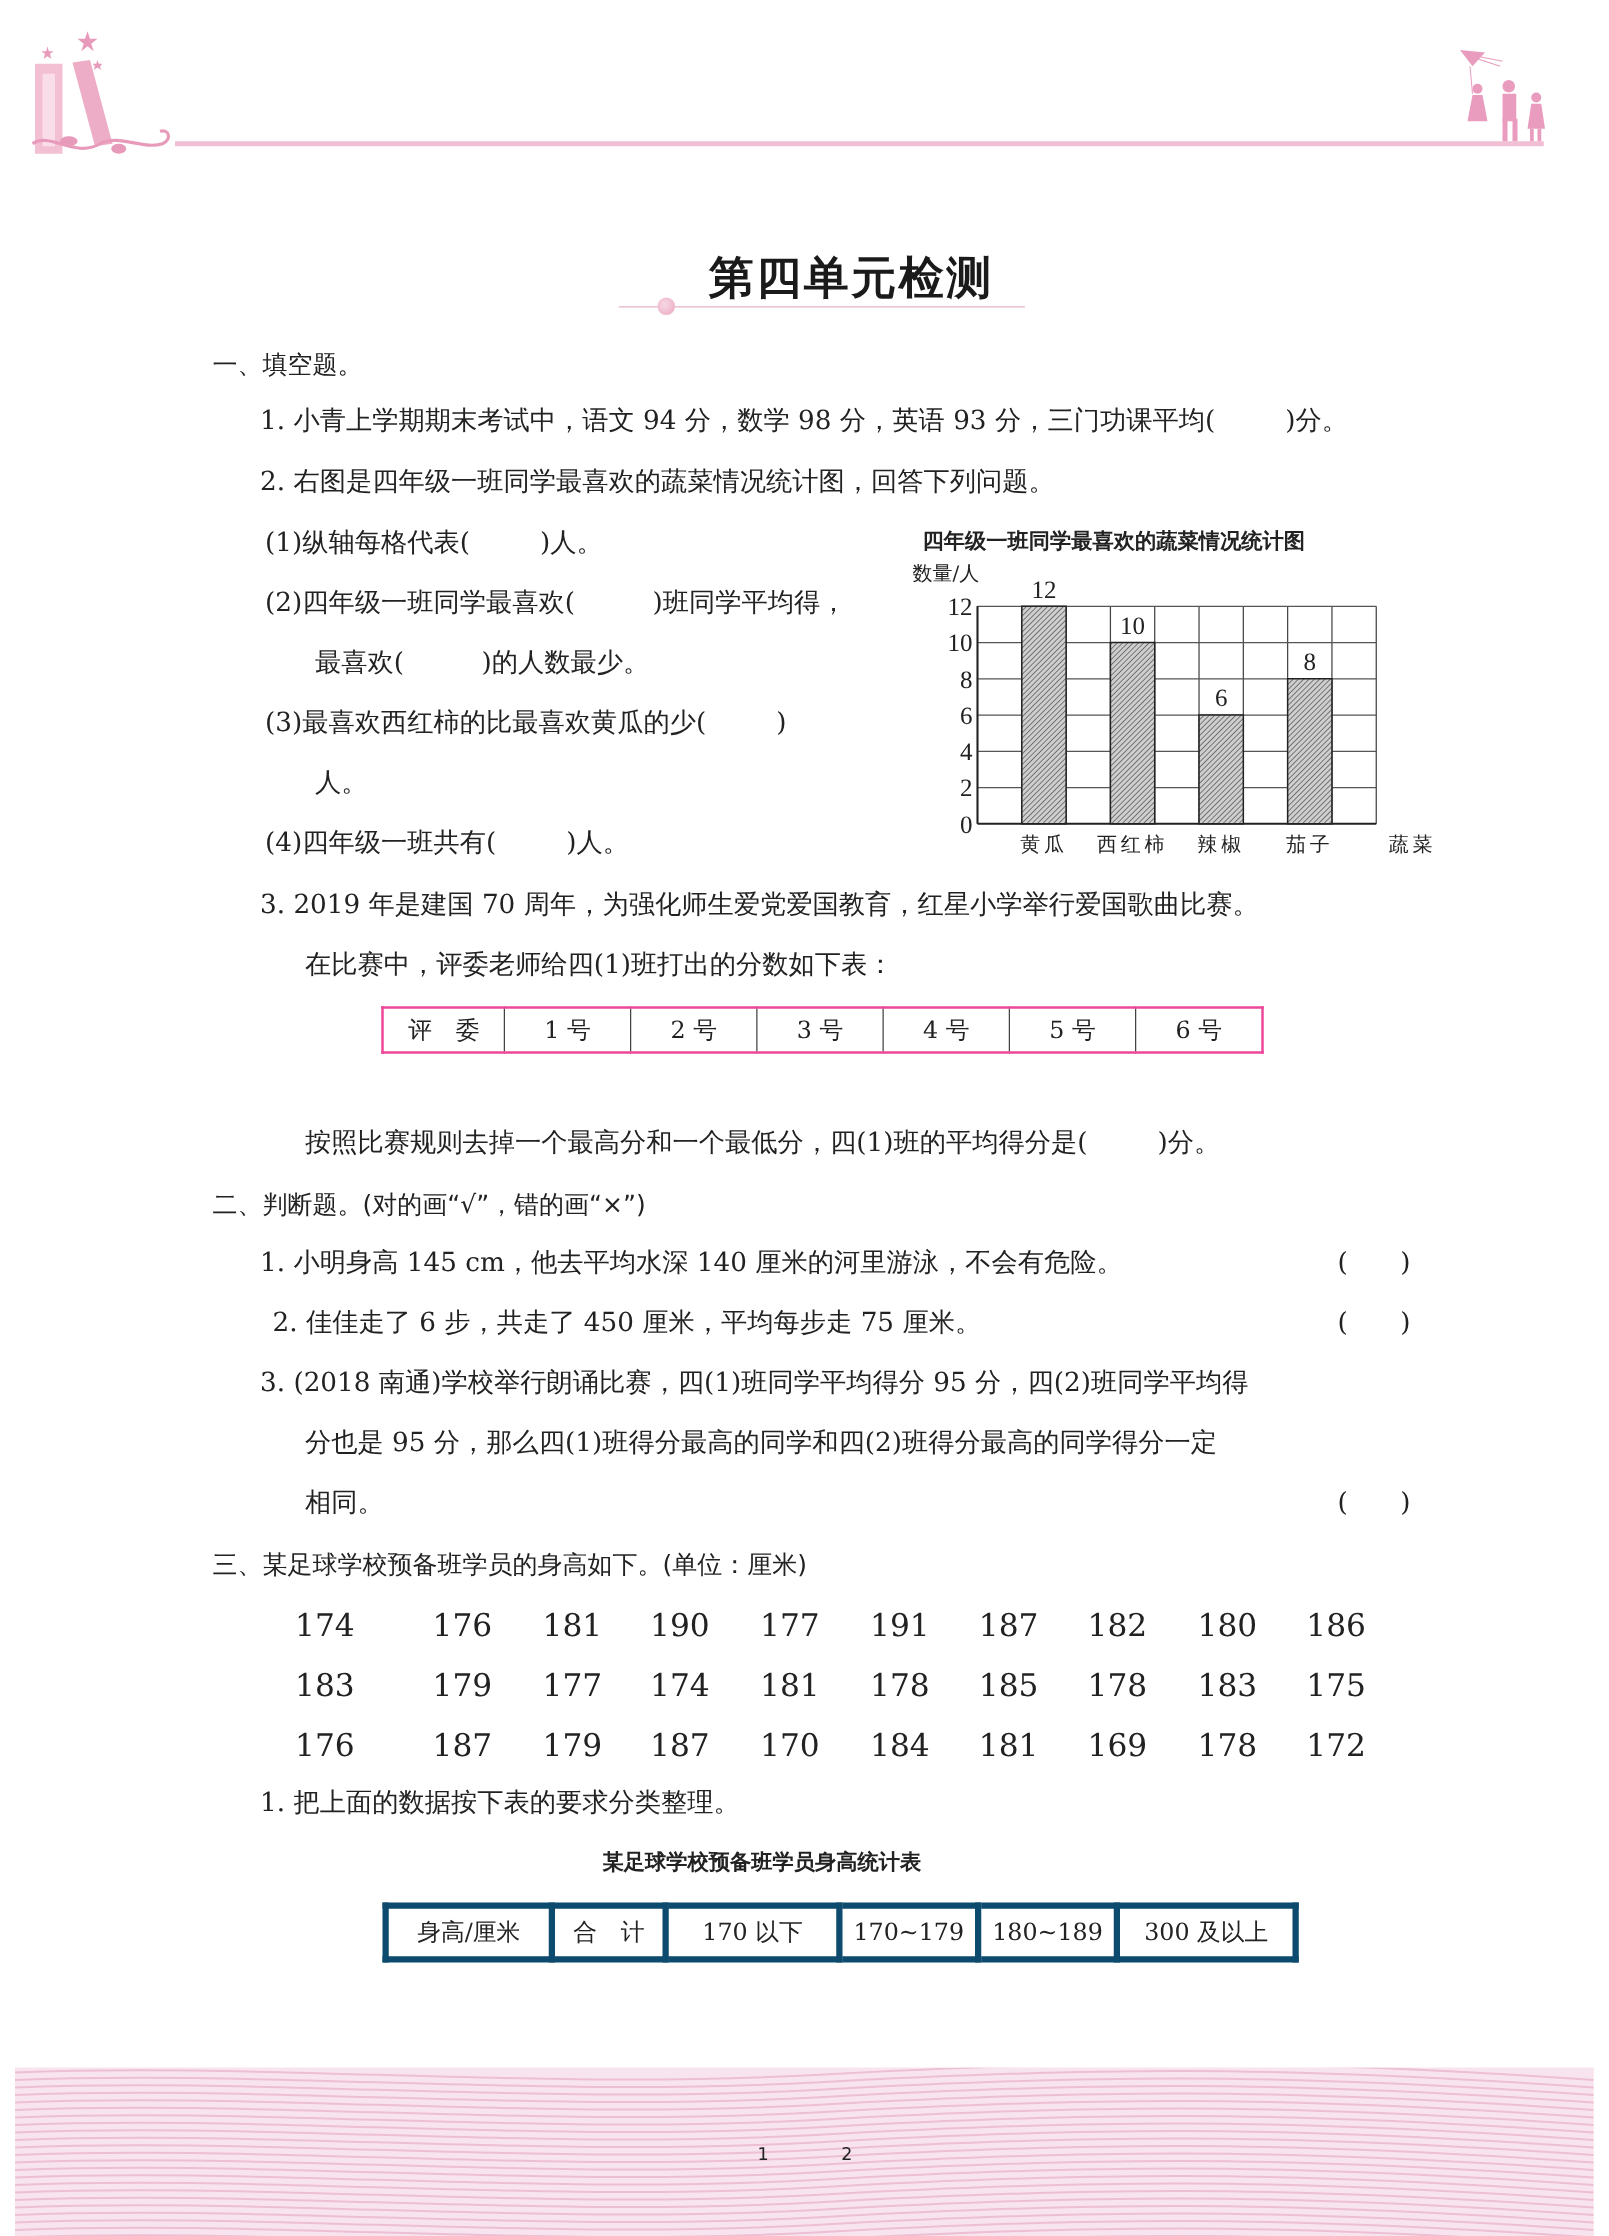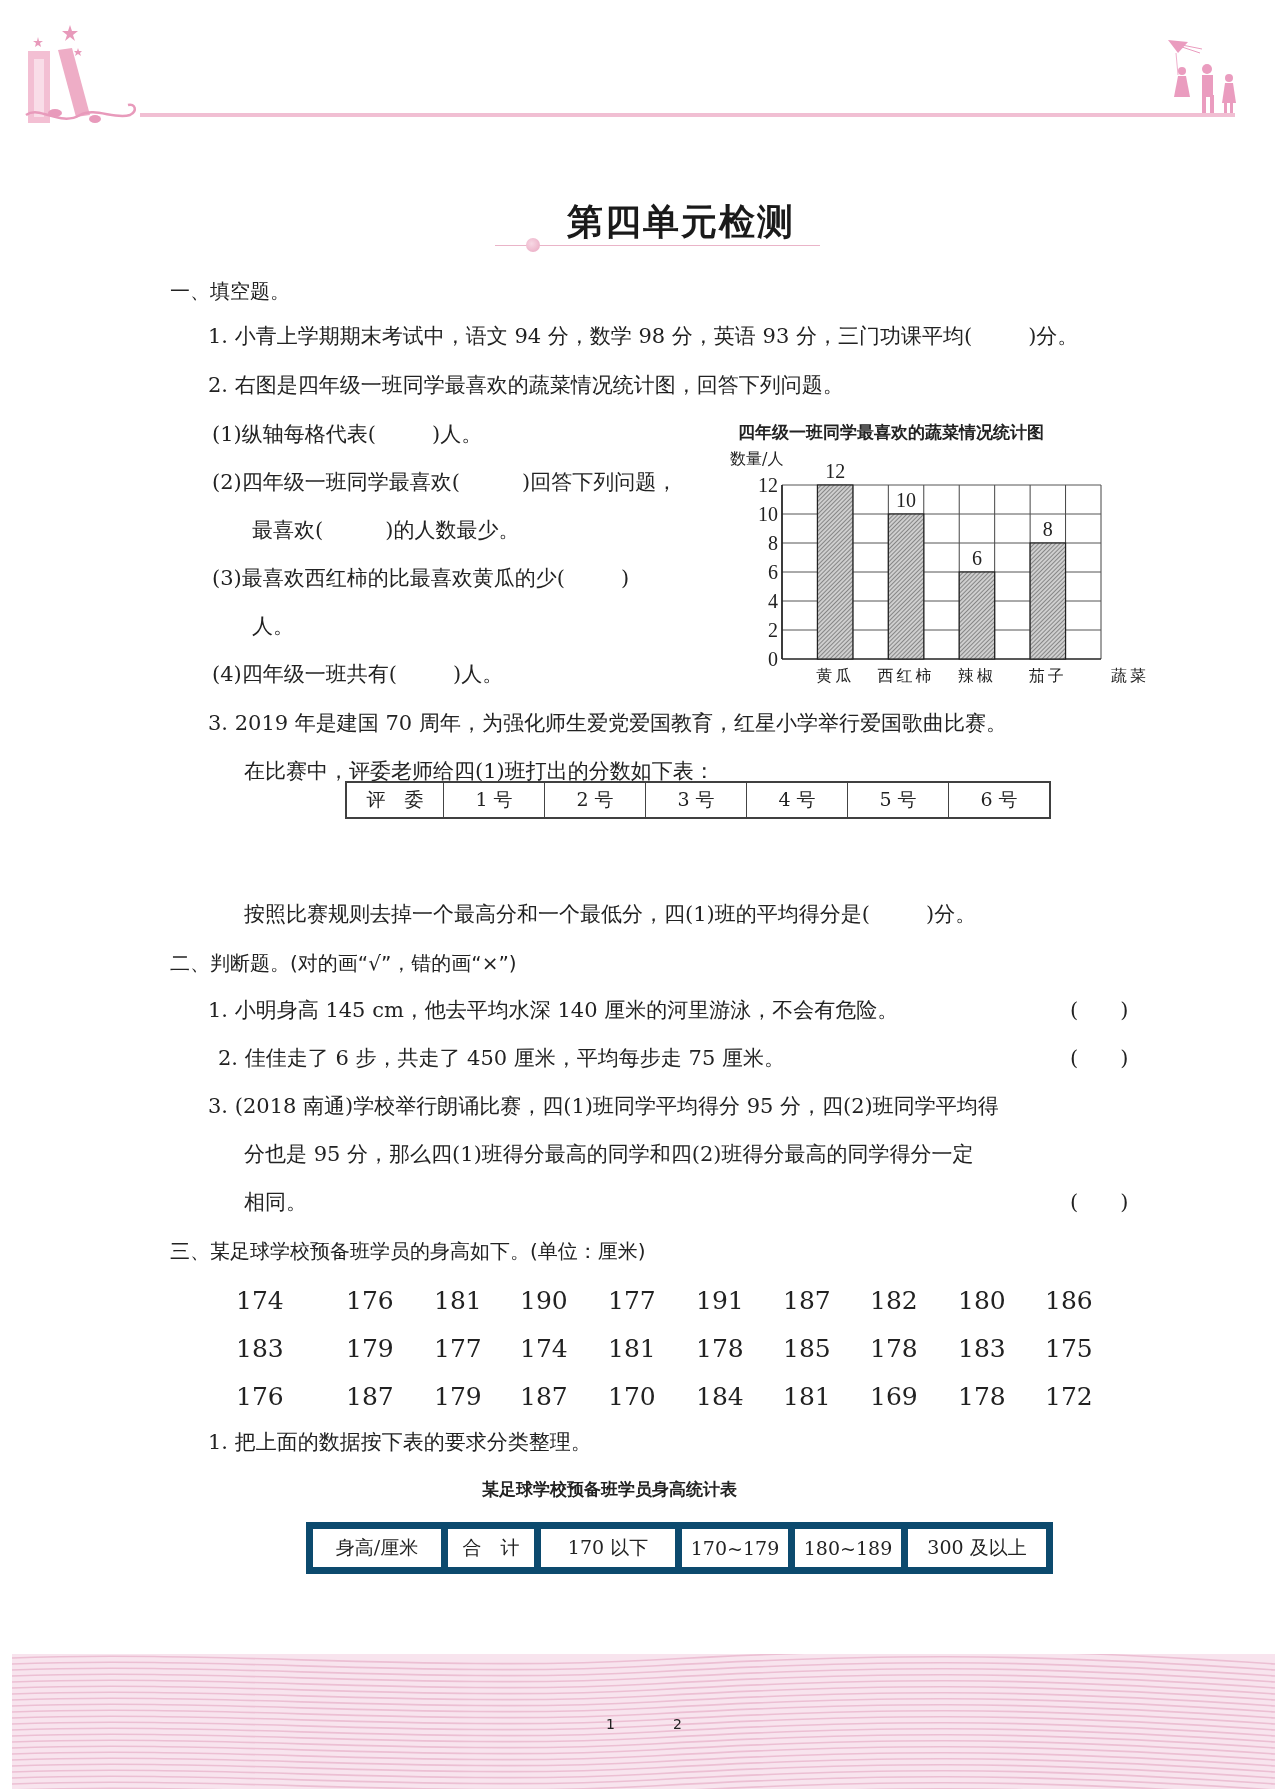--- a/index.html
+++ b/index.html
@@ -9,24 +9,24 @@
   .hdr-line { left:140px; top:113px; width:1095px; height:4px; background:#f1bfd3; }
   .title { left:567px; top:198px; font-size:36px; font-weight:bold; letter-spacing:2px; color:#1a1a1a;
            font-family:"DejaVu Serif","Liberation Serif",serif; }
   .title-line { left:495px; top:245px; width:325px; height:1px; background:#eab4c8; }
   .title-dot { left:526px; top:238px; width:14px; height:14px; border-radius:50%;
                background:radial-gradient(circle at 40% 40%, #f7d8e4, #e9a6c0); }
   .t { font-size:21px; line-height:24px; white-space:nowrap; }
   .sec { font-family:"DejaVu Sans","Liberation Sans",sans-serif; font-size:20px; font-weight:normal; }
   .paren { display:inline-block; }
   .chart-title { font-family:"DejaVu Sans","Liberation Sans",sans-serif; font-size:17px; font-weight:bold; white-space:nowrap;text-align:center; }
-  table.score { position:absolute; left:305px; top:781px; border-collapse:collapse; border:2px solid #404040;margin-left:40px; }
+  table.score { position:absolute; left:305px; top:805px; border-collapse:collapse; border:2px solid #ec4899; }
   table.score td { border:1px solid #444; height:34px; text-align:center; font-size:19px; padding:0; }
   table.height { position:absolute; left:306px; top:1522px; border-collapse:collapse; border:2px solid #333; }
-  table.height td { border:7px solid #0c4a6e; height:38px; text-align:center; font-size:19px; padding:0; }
+  table.height td { border:5px solid #0c4a6e; height:38px; text-align:center; font-size:19px; padding:0; }
   .grid-num { font-size:25px; white-space:nowrap; }
   .footer { left:12px; top:1654px; width:1263px; height:135px; background:#f8e4ee; overflow:hidden; }
   .pagenum { font-family:"DejaVu Sans","Liberation Sans",sans-serif; font-size:14px; color:#222; }
 </style>
 </head>
 <body>
 
 <div class="abs" style="left:0;top:0;width:1287px;height:140px;">
   <svg class="abs" style="left:20px;top:15px" width="130" height="120" viewBox="0 0 130 120">
     <polygon points="50,10 52,16 58,16 53,20 55,26 50,22 45,26 47,20 42,16 48,16" fill="#e89abb"></polygon>
@@ -66,21 +66,21 @@
 <div class="abs t" style="left:208px;top:324px">
   <span>1. 小青上学期期末考试中，语文 94 分，数学 98 分，英语 93 分，三门功课平均(</span><span class="paren" style="width:56px"></span><span>)分。</span>
 </div>
 
 <div class="abs t" style="left:208px;top:373px">2. 右图是四年级一班同学最喜欢的蔬菜情况统计图，回答下列问题。</div>
 
 <div class="abs t" style="left:212px;top:422px">
   <span>(1)纵轴每格代表(</span><span class="paren" style="width:56px"></span><span>)人。</span>
 </div>
 <div class="abs t" style="left:212px;top:470px">
-  <span>(2)四年级一班同学最喜欢(</span><span class="paren" style="width:62px"></span><span>)回答下列问题，</span>
+  <span>(2)四年级一班同学最喜欢(</span><span class="paren" style="width:62px"></span><span>)班同学平均得，</span>
 </div>
 <div class="abs t" style="left:252px;top:518px">
   <span>最喜欢(</span><span class="paren" style="width:62px"></span><span>)的人数最少。</span>
 </div>
 <div class="abs t" style="left:212px;top:566px">
   <span>(3)最喜欢西红柿的比最喜欢黄瓜的少(</span><span class="paren" style="width:56px"></span><span>)</span>
 </div>
 <div class="abs t" style="left:252px;top:614px">人。</div>
 <div class="abs t" style="left:212px;top:662px">
   <span>(4)四年级一班共有(</span><span class="paren" style="width:56px"></span><span>)人。</span>

